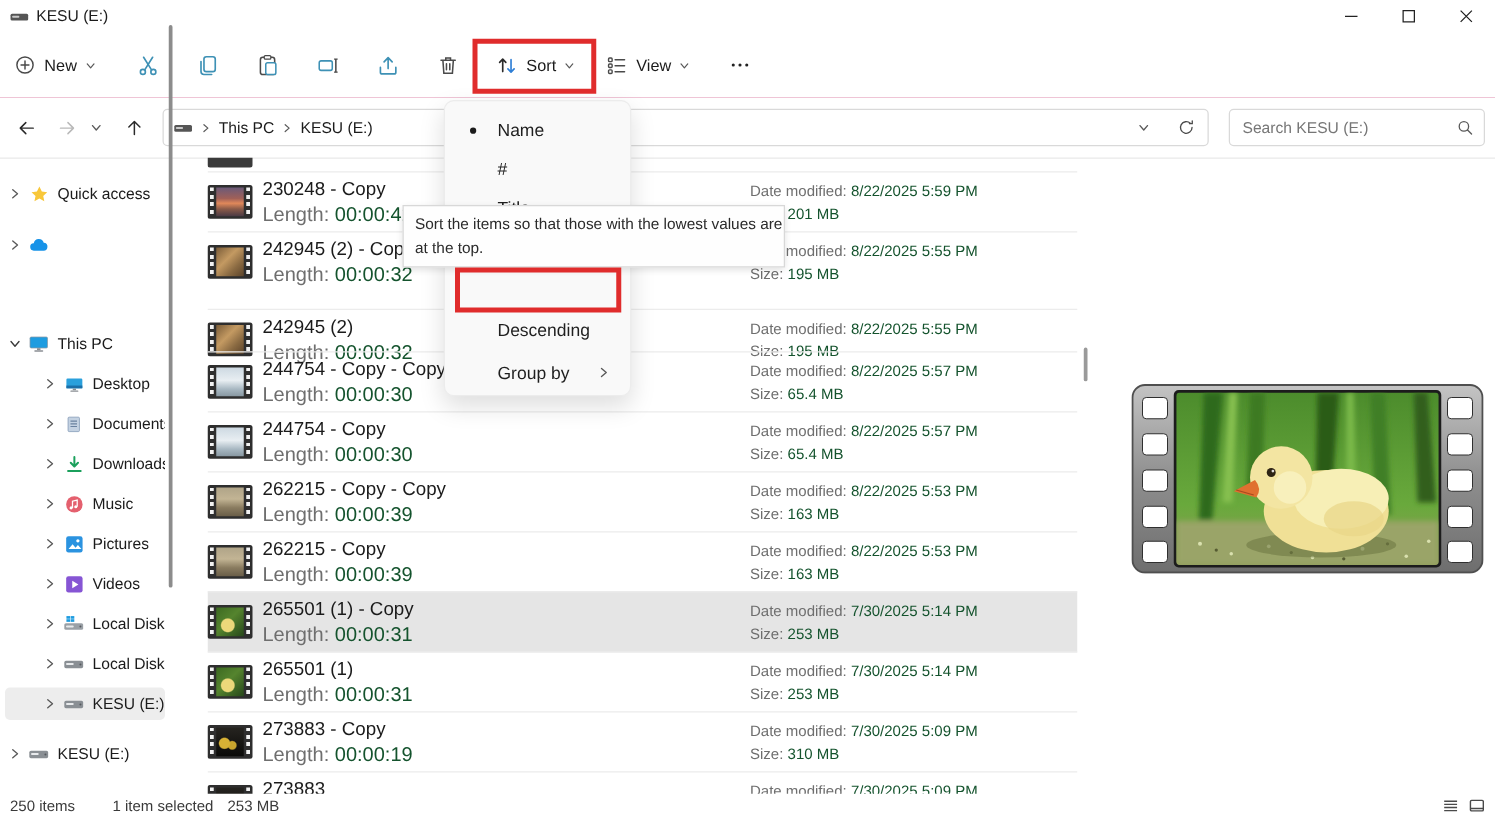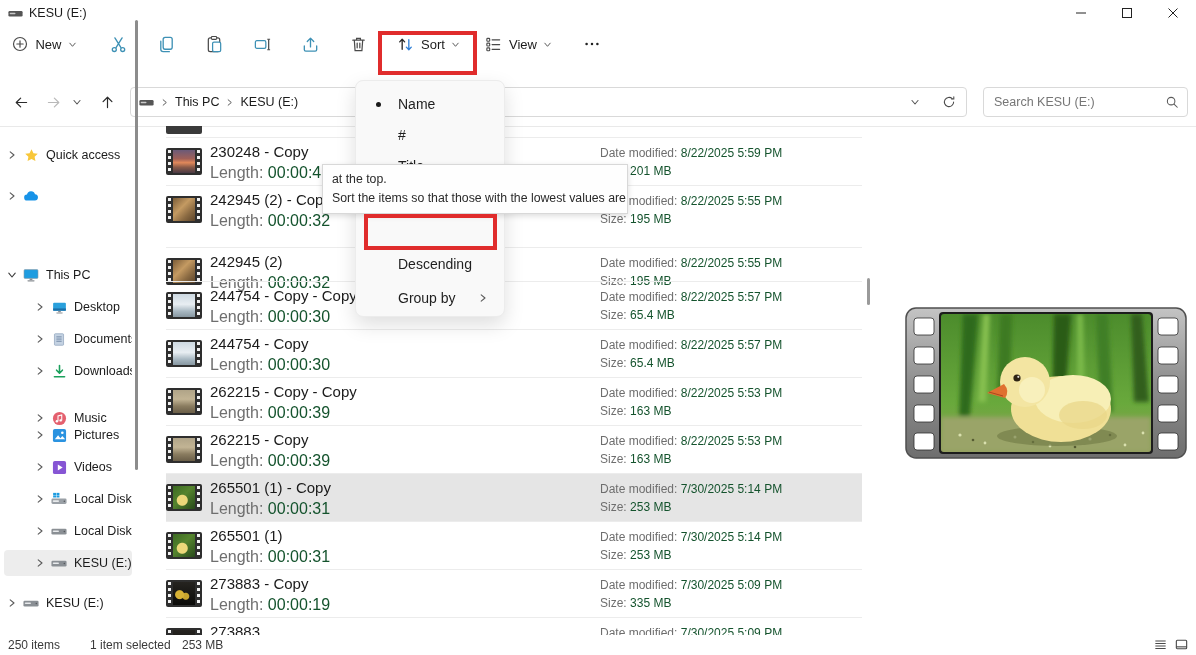--- a/index.html
+++ b/index.html
@@ -10,21 +10,21 @@
   .icon svg{display:block}
 
   
   .titlebar{position:absolute;left:0;top:0;width:1196px;height:26px;display:flex;align-items:center}
   .titlebar .app-ic{margin:0 6px 0 8px}
   .titlebar .ttl{font-size:12.5px;color:#1b1b1b}
   .wincontrols{position:absolute;right:0;top:0;height:26px;display:flex}
   .wc{width:46px;height:26px;display:flex;align-items:center;justify-content:center}
 
   
-  .toolbar{position:absolute;left:0;top:26px;width:1196px;height:52px;display:flex;align-items:flex-start;border-bottom:5px solid #be185d;background:#fff}
+  .toolbar{position:absolute;left:0;top:26px;width:1196px;height:52px;display:flex;align-items:center;border-bottom:5px solid #be185d;background:#fff}
   .tbtn{height:36px;border-radius:4px;display:flex;align-items:center;justify-content:center;gap:6px;font-size:13px;color:#1b1b1b}
   .tb-new{margin-left:8px;width:72px}
   .tb-cut{margin-left:20px;width:36px}
   .tb-sm{margin-left:12px;width:36px}
   .tb-sort{margin-left:8px;width:88px}
   .tb-view{margin-left:6px;width:80px}
   .tb-more{margin-left:16px;width:36px;font-size:16px;letter-spacing:1px;color:#222}
 
   
   .navbar{position:absolute;left:0;top:78px;width:1196px;height:48px;border-bottom:1px solid #e9e9e9;background:#fff}
@@ -378,21 +378,21 @@
         </svg>
       </span>
       <span class="icon sb-ic">
         <svg viewBox="0 0 16 16" width="15" height="15" fill="none" stroke="#1ba05c" stroke-width="1.7" stroke-linecap="round" stroke-linejoin="round">
           <path d="M8 1.6v7.8M4.9 6.6L8 9.8l3.1-3.2"></path>
           <path d="M2.6 13.6h10.8"></path>
         </svg>
       </span>
       <span class="sb-label">Downloads</span>
     </div>
-    <div class="sb-item indent" style="top: 264px; margin-top: 15px;">
+    <div class="sb-item indent" style="top: 264px;">
       <span class="icon sb-chev">
         <svg viewBox="0 0 10 10" width="10" height="10">
           <path d="M3.2 1.8L7 5 3.2 8.2" stroke="#5a5a5a" stroke-width="1.1" fill="none" stroke-linecap="round" stroke-linejoin="round"></path>
         </svg>
       </span>
       <span class="icon sb-ic">
         <svg viewBox="0 0 16 16" width="15" height="15">
           <circle cx="8" cy="8" r="7" fill="#e4606e"></circle>
           <path d="M6.4 11V5.3l4-1v5.7" stroke="#fff" stroke-width="1.1" fill="none"></path>
           <circle cx="5.2" cy="11" r="1.3" fill="#fff"></circle>
@@ -602,21 +602,21 @@
     </div>
     <div class="frow" style="top: 443px;">
       <span class="thumb">
         <span class="holes hl"></span>
         <span class="timg" style="background: radial-gradient(circle at 30% 55%, rgb(216, 178, 53) 0px, rgb(216, 178, 53) 4px, rgba(0, 0, 0, 0) 5px), radial-gradient(circle at 58% 62%, rgb(201, 165, 46) 0px, rgb(201, 165, 46) 3px, rgba(0, 0, 0, 0) 4px), linear-gradient(rgb(38, 36, 32) 0%, rgb(10, 10, 8) 100%);"></span>
         <span class="holes hr"></span>
       </span>
       <div class="fname">273883 - Copy</div>
       <div class="fmeta1"><span class="lbl">Length:</span> <span class="val">00:00:19</span></div>
       <div class="dmeta1"><span class="lbl">Date modified:</span> <span class="val">7/30/2025 5:09 PM</span></div>
-      <div class="dmeta2"><span class="lbl">Size:</span> <span class="val">335 MB</span></div>
+      <div class="dmeta2"><span class="lbl">Size:</span> <span class="val">310 MB</span></div>
     </div>
     <div class="frow" style="top: 491px;">
       <span class="thumb">
         <span class="holes hl"></span>
         <span class="timg" style="background: radial-gradient(circle at 30% 55%, rgb(216, 178, 53) 0px, rgb(216, 178, 53) 4px, rgba(0, 0, 0, 0) 5px), radial-gradient(circle at 58% 62%, rgb(201, 165, 46) 0px, rgb(201, 165, 46) 3px, rgba(0, 0, 0, 0) 4px), linear-gradient(rgb(38, 36, 32) 0%, rgb(10, 10, 8) 100%);"></span>
         <span class="holes hr"></span>
       </span>
       <div class="fname">273883</div>
       <div class="dmeta1"><span class="lbl">Date modified:</span> <span class="val">7/30/2025 5:09 PM</span></div>
     </div>
@@ -641,22 +641,22 @@
       <span class="mlabel">Group by</span>
       <span class="icon msub">
         <svg viewBox="0 0 10 10" width="10" height="10">
           <path d="M3.2 1.8L7 5 3.2 8.2" stroke="#5a5a5a" stroke-width="1.1" fill="none" stroke-linecap="round" stroke-linejoin="round"></path>
         </svg>
       </span>
     </div>
   </div>
 
 <div class="tooltip">
+  <div>Sort the items so that those with the lowest values are</div>
   <div>at the top.</div>
-  <div>Sort the items so that those with the lowest values are</div>
 </div>
 
 <div class="hl-box hl-sort" style="border-color: rgb(224, 44, 44);"></div>
 <div class="hl-box hl-asc" style="border-color: rgb(224, 44, 44);"></div>
 
 <div class="dragprev">
   <svg viewBox="0 0 282 152" width="282" height="152">
     <defs>
       <linearGradient id="fg" x1="0" y1="0" x2="0" y2="1">
         <stop offset="0" stop-color="#c4c4c4"></stop>

